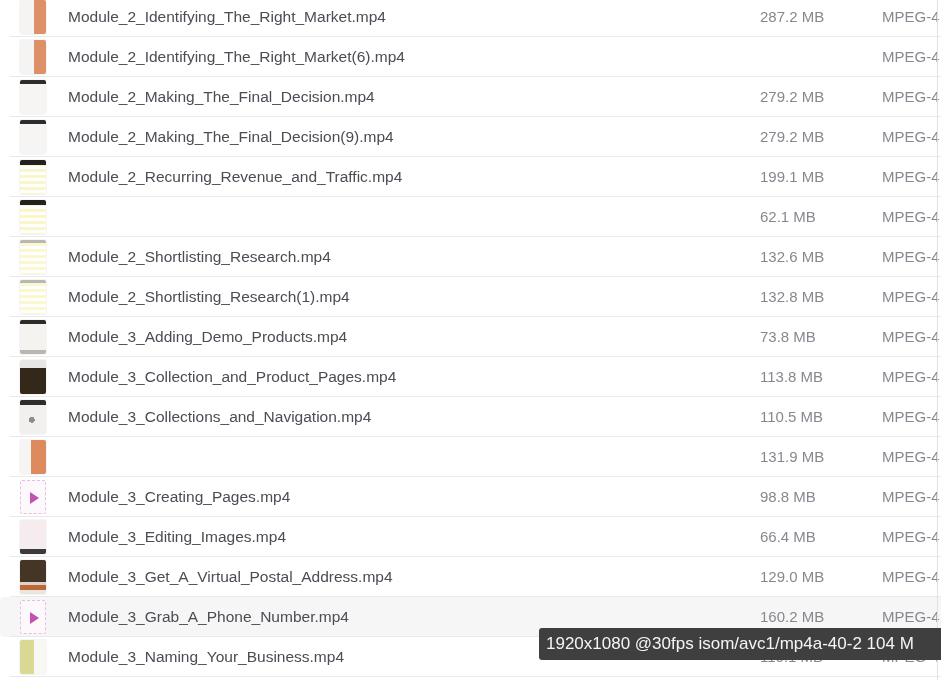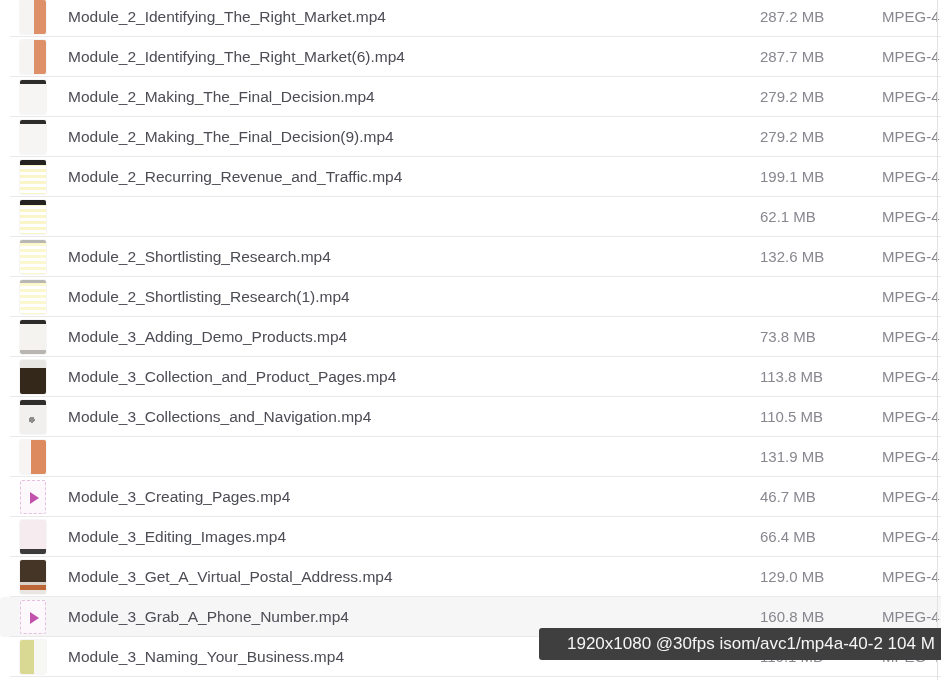--- a/index.html
+++ b/index.html
@@ -51,38 +51,37 @@
     content:"";position:absolute;left:9px;top:11px;width:0;height:0;
     border-left:9px solid #c152ae;border-top:6px solid rgba(0,0,0,0);border-bottom:6px solid rgba(0,0,0,0);
   }
   .t-image-light{background:linear-gradient(180deg,#f6ecef 0 29px,#3c3a3a 29px);}
   .t-photo-dark{background:linear-gradient(180deg,#453527 0 22px,#d9d3cc 22px 25px,#bd6636 25px 30px,#e9e5e0 30px);}
   .t-doc-green{background:linear-gradient(to right,#d9d994 0 55%,#f7f7f3 55%);}
   
   .tooltip{
     position:absolute;left:539px;top:628px;width:402px;height:32px;box-sizing:border-box;
     background:#3f3f3f;border-radius:3px 0 0 3px;color:#f5f5f5;
-    font-size:17px;line-height:32px;padding-left:28px;
+    font-size:17px;line-height:32px;padding-left:7px;
     white-space:nowrap;overflow:hidden;z-index:5;
   }
 </style>
 </head>
 <body>
 
 <div id="file-list">
     <div class="row">
     <span class="thumb t-doc-orange"></span>
     <span class="fname">Module_2_Identifying_The_Right_Market.mp4</span>
     <span class="fsize">287.2 MB</span>
     <span class="fformat">MPEG-4</span>
   </div>
     <div class="row">
     <span class="thumb t-doc-orange"></span>
     <span class="fname">Module_2_Identifying_The_Right_Market(6).mp4</span>
-    <span class="fsize">287.7 MB</span>
     <span class="fformat">MPEG-4</span>
   </div>
     <div class="row">
     <span class="thumb t-sheet-plain"></span>
     <span class="fname">Module_2_Making_The_Final_Decision.mp4</span>
     <span class="fsize">279.2 MB</span>
     <span class="fformat">MPEG-4</span>
   </div>
     <div class="row">
     <span class="thumb t-sheet-plain"></span>
@@ -103,20 +102,21 @@
   </div>
     <div class="row">
     <span class="thumb t-sheet-yellow"></span>
     <span class="fname">Module_2_Shortlisting_Research.mp4</span>
     <span class="fsize">132.6 MB</span>
     <span class="fformat">MPEG-4</span>
   </div>
     <div class="row">
     <span class="thumb t-sheet-yellow"></span>
     <span class="fname">Module_2_Shortlisting_Research(1).mp4</span>
+    <span class="fsize">132.8 MB</span>
     <span class="fformat">MPEG-4</span>
   </div>
     <div class="row">
     <span class="thumb t-browser-light"></span>
     <span class="fname">Module_3_Adding_Demo_Products.mp4</span>
     <span class="fsize">73.8 MB</span>
     <span class="fformat">MPEG-4</span>
   </div>
     <div class="row">
     <span class="thumb t-browser-dark"></span>
@@ -131,39 +131,39 @@
     <span class="fformat">MPEG-4</span>
   </div>
     <div class="row">
     <span class="thumb t-doc-orange2"></span>
     <span class="fsize">131.9 MB</span>
     <span class="fformat">MPEG-4</span>
   </div>
     <div class="row">
     <span class="thumb t-video-placeholder"></span>
     <span class="fname">Module_3_Creating_Pages.mp4</span>
-    <span class="fsize">46.7 MB</span>
+    <span class="fsize">98.8 MB</span>
     <span class="fformat">MPEG-4</span>
   </div>
     <div class="row">
     <span class="thumb t-image-light"></span>
     <span class="fname">Module_3_Editing_Images.mp4</span>
     <span class="fsize">66.4 MB</span>
     <span class="fformat">MPEG-4</span>
   </div>
     <div class="row">
     <span class="thumb t-photo-dark"></span>
     <span class="fname">Module_3_Get_A_Virtual_Postal_Address.mp4</span>
     <span class="fsize">129.0 MB</span>
     <span class="fformat">MPEG-4</span>
   </div>
     <div class="row highlighted">
     <span class="thumb t-video-placeholder"></span>
     <span class="fname">Module_3_Grab_A_Phone_Number.mp4</span>
-    <span class="fsize">160.8 MB</span>
+    <span class="fsize">160.2 MB</span>
     <span class="fformat">MPEG-4</span>
   </div>
     <div class="row">
     <span class="thumb t-doc-green"></span>
     <span class="fname">Module_3_Naming_Your_Business.mp4</span>
     <span class="fsize">110.1 MB</span>
     <span class="fformat">MPEG-4</span>
   </div>
   </div>
 

